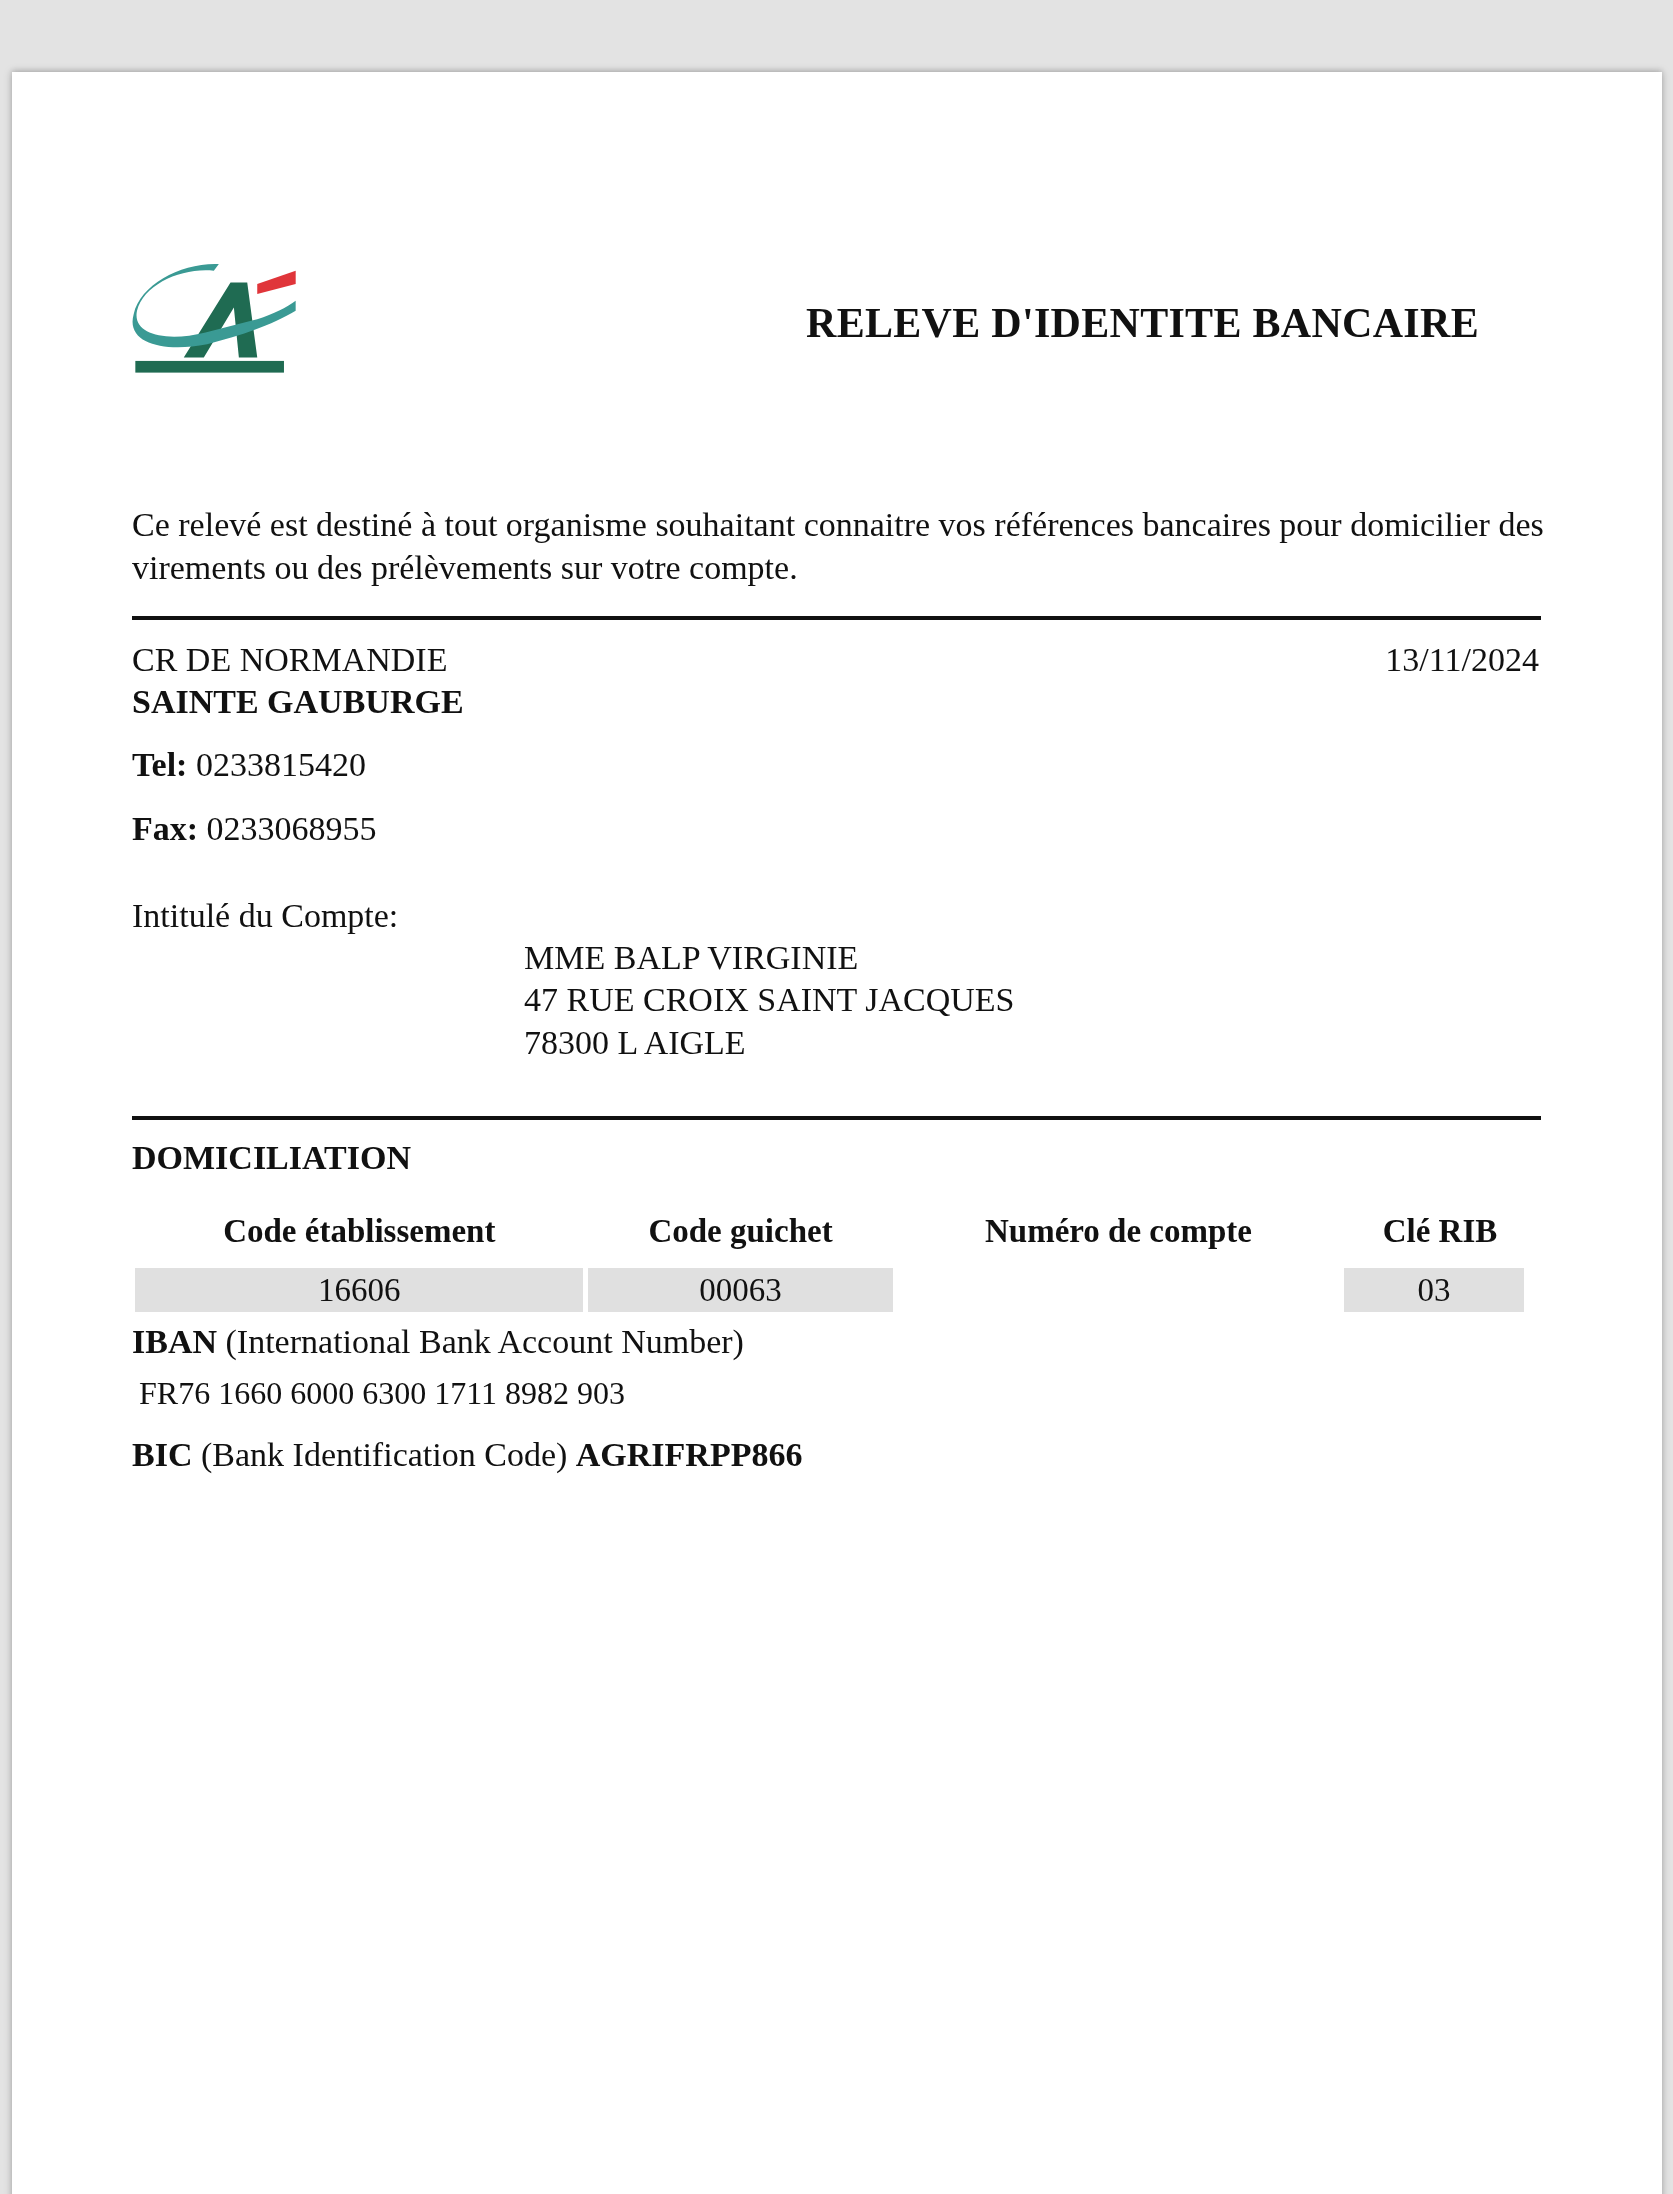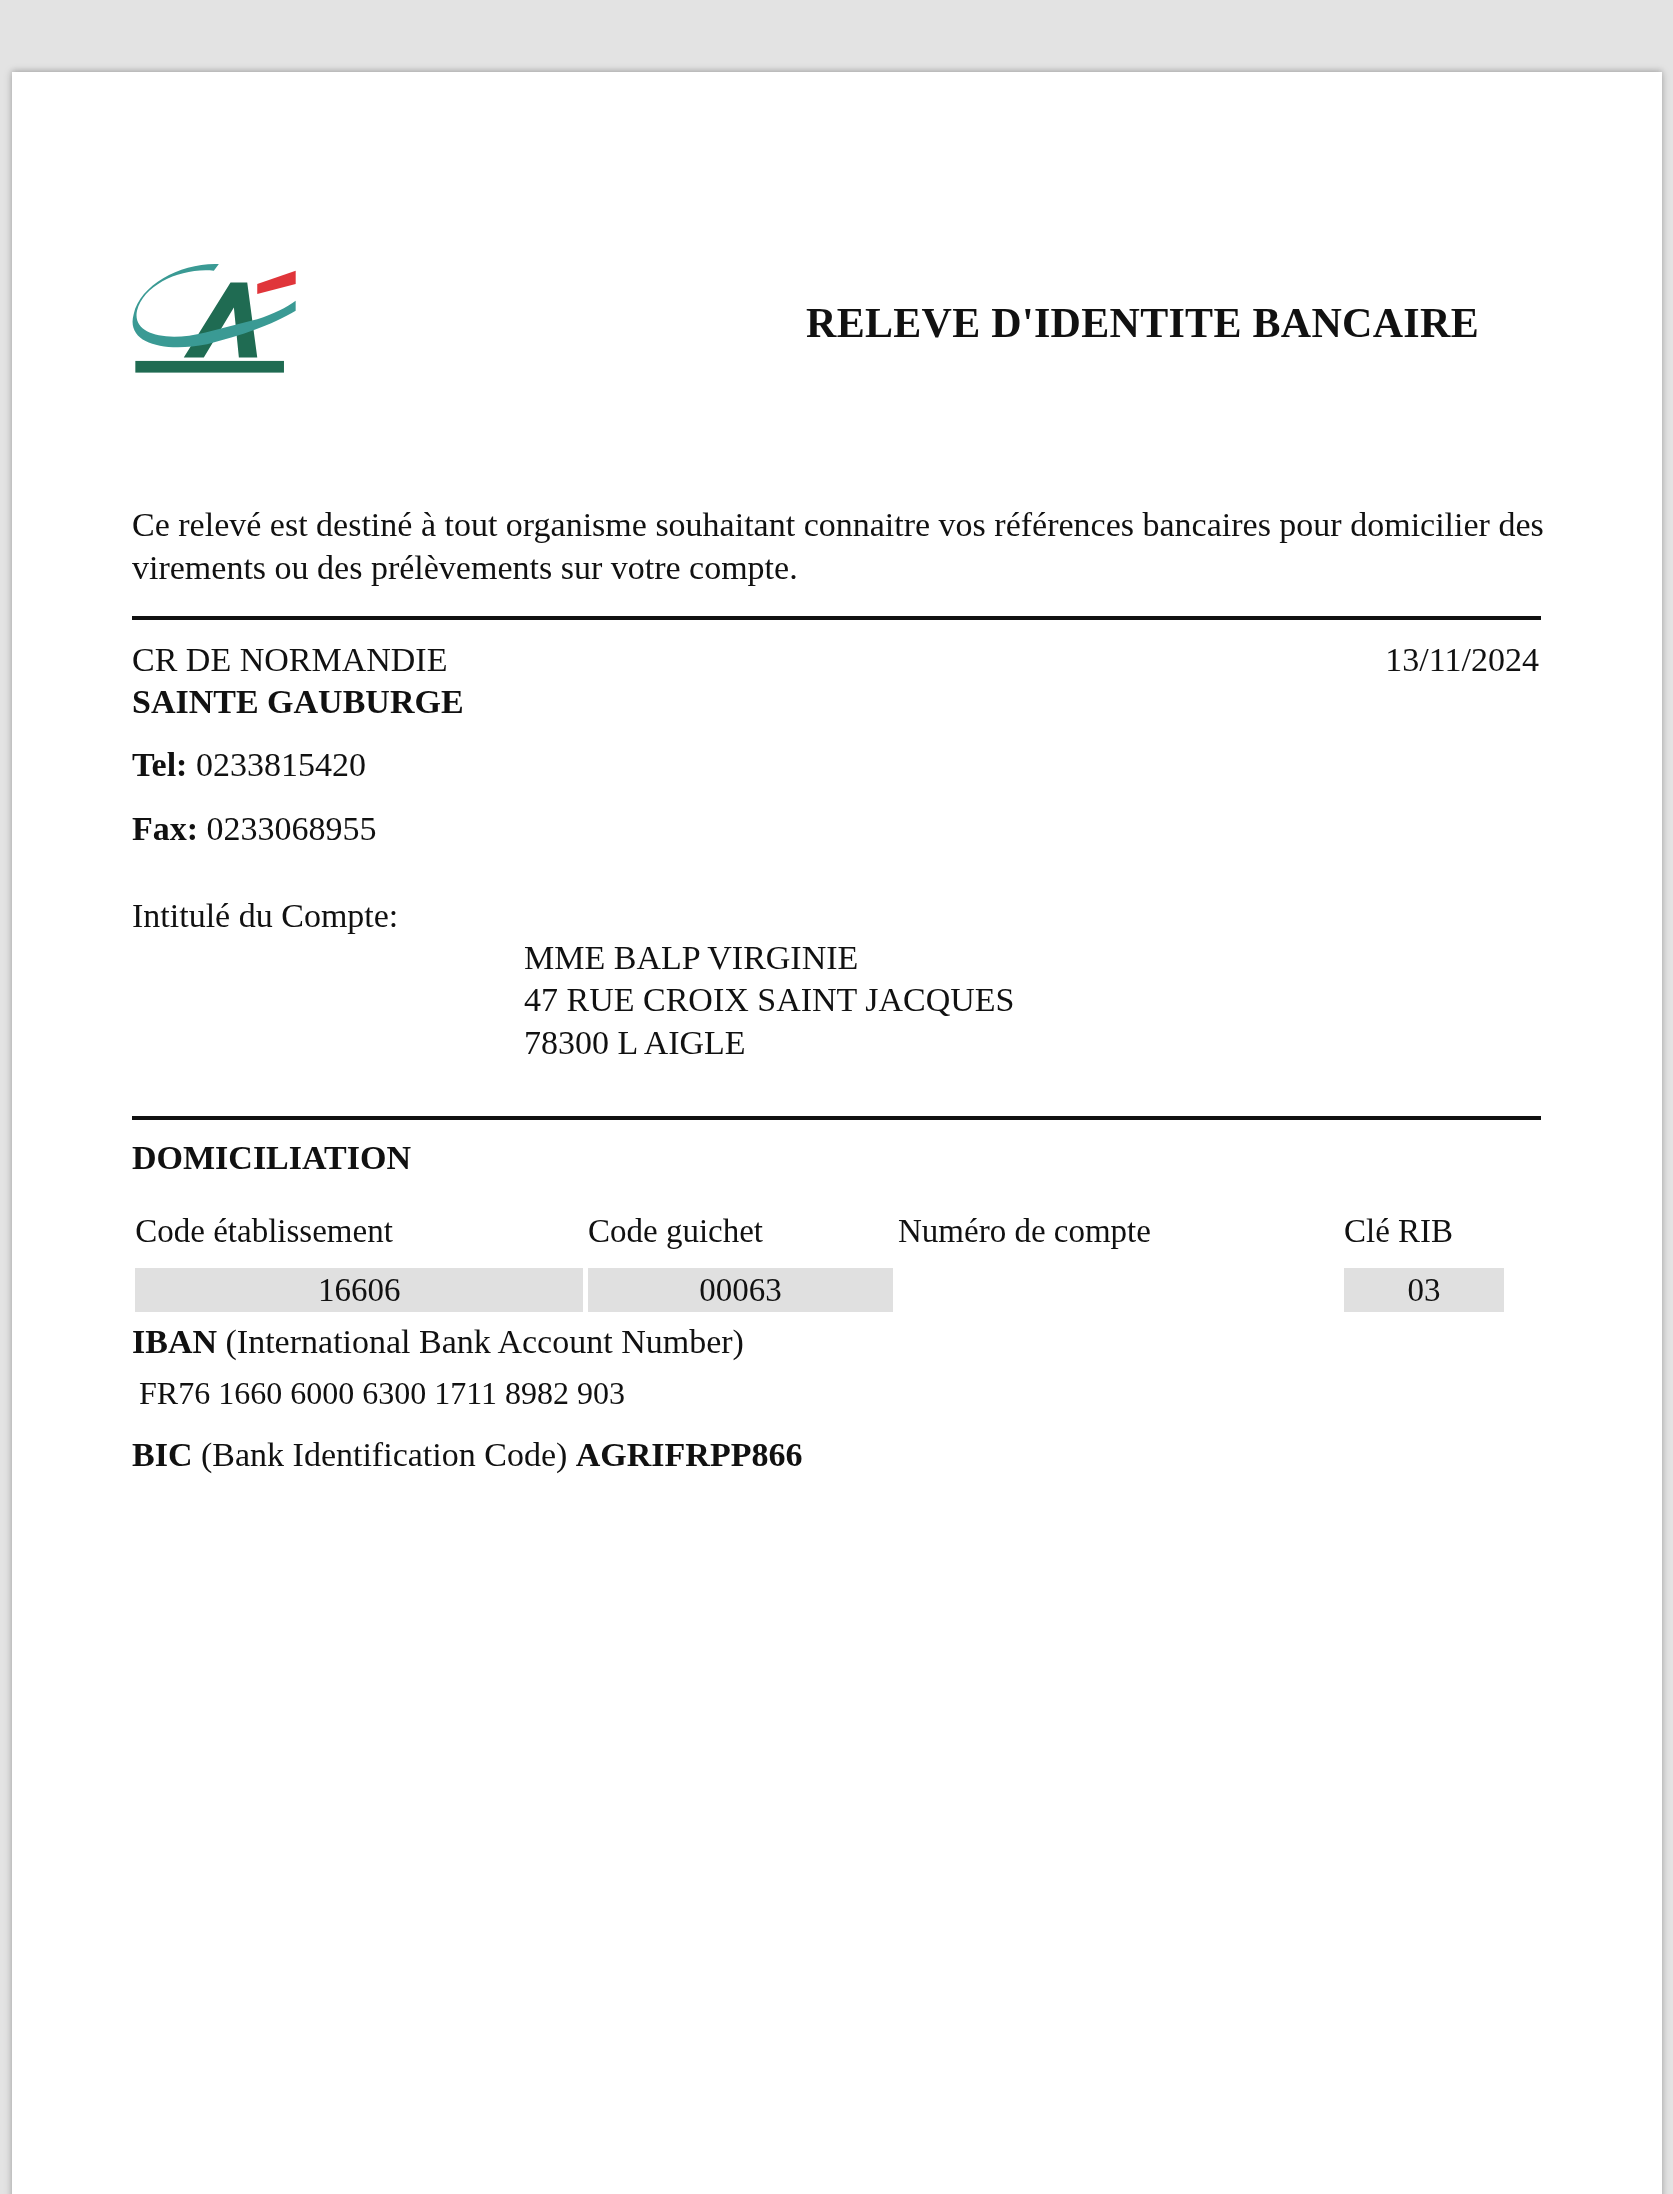--- a/index.html
+++ b/index.html
@@ -17,21 +17,21 @@
   }
   .abs { position:absolute; white-space:nowrap; }
   .logo { position:absolute; left:132px; top:259px; width:167px; height:117px; }
   .title { left:806px; top:299px; font-size:42px; font-weight:bold; letter-spacing:0.3px; }
   .intro { left:132px; top:491px; font-size:34px; line-height:43px; white-space:normal; width:1439px;margin-top:12px; }
   .rule { position:absolute; left:132px; width:1409px; height:4.2px; background:#111; }
   .t41 { font-size:34px; }
   .bold { font-weight:bold; }
   .table { position:absolute; left:132px; top:1209px; width:1409px; }
   .thead, .trow { position:relative; height:46px; }
-  .th { position:absolute; top:0; font-size:33px; font-weight:normal; line-height:44px; }
+  .th { position:absolute; top:0; text-align:center; font-size:33px; font-weight:bold; line-height:44px; }
   .td { position:absolute; top:0; height:44px; background:#e0e0e0; text-align:center; font-size:33px; line-height:44px;margin-top:13px; }
   .iban-box { position:absolute; left:134px; top:1372px; width:1404px; height:43px; background:#ffffff; }
   .iban-val { position:absolute; left:5px; top:0; font-size:32px; line-height:43px; }
 </style>
 </head>
 <body>
 
 <div class="page"></div>
 
 <svg class="logo" viewBox="0 0 200 140">
@@ -76,21 +76,21 @@
 <div class="table">
   <div class="thead">
     <div class="th" style="left:3.3px; width:448px;">Code établissement</div>
     <div class="th" style="left:456px; width:305px;">Code guichet</div>
     <div class="th" style="left:766px; width:441px;">Numéro de compte</div>
     <div class="th" style="left:1212px; width:192px;">Clé RIB</div>
   </div>
   <div class="trow">
     <div class="td" style="left:3.3px; width:448px;">16606</div>
     <div class="td" style="left:456px; width:305px;">00063</div>
-    <div class="td" style="left:1212px; width:160px;">03</div>
+    <div class="td" style="left:1212px; width:180px;">03</div>
   </div>
 </div>
 
 <div class="abs t41" style="left:132px; top:1323px;">
   <span class="bold">IBAN</span>
   <span>(International Bank Account Number)</span>
 </div>
 <div class="iban-box">
   <div class="iban-val">FR76 1660 6000 6300 1711 8982 903</div>
 </div>

